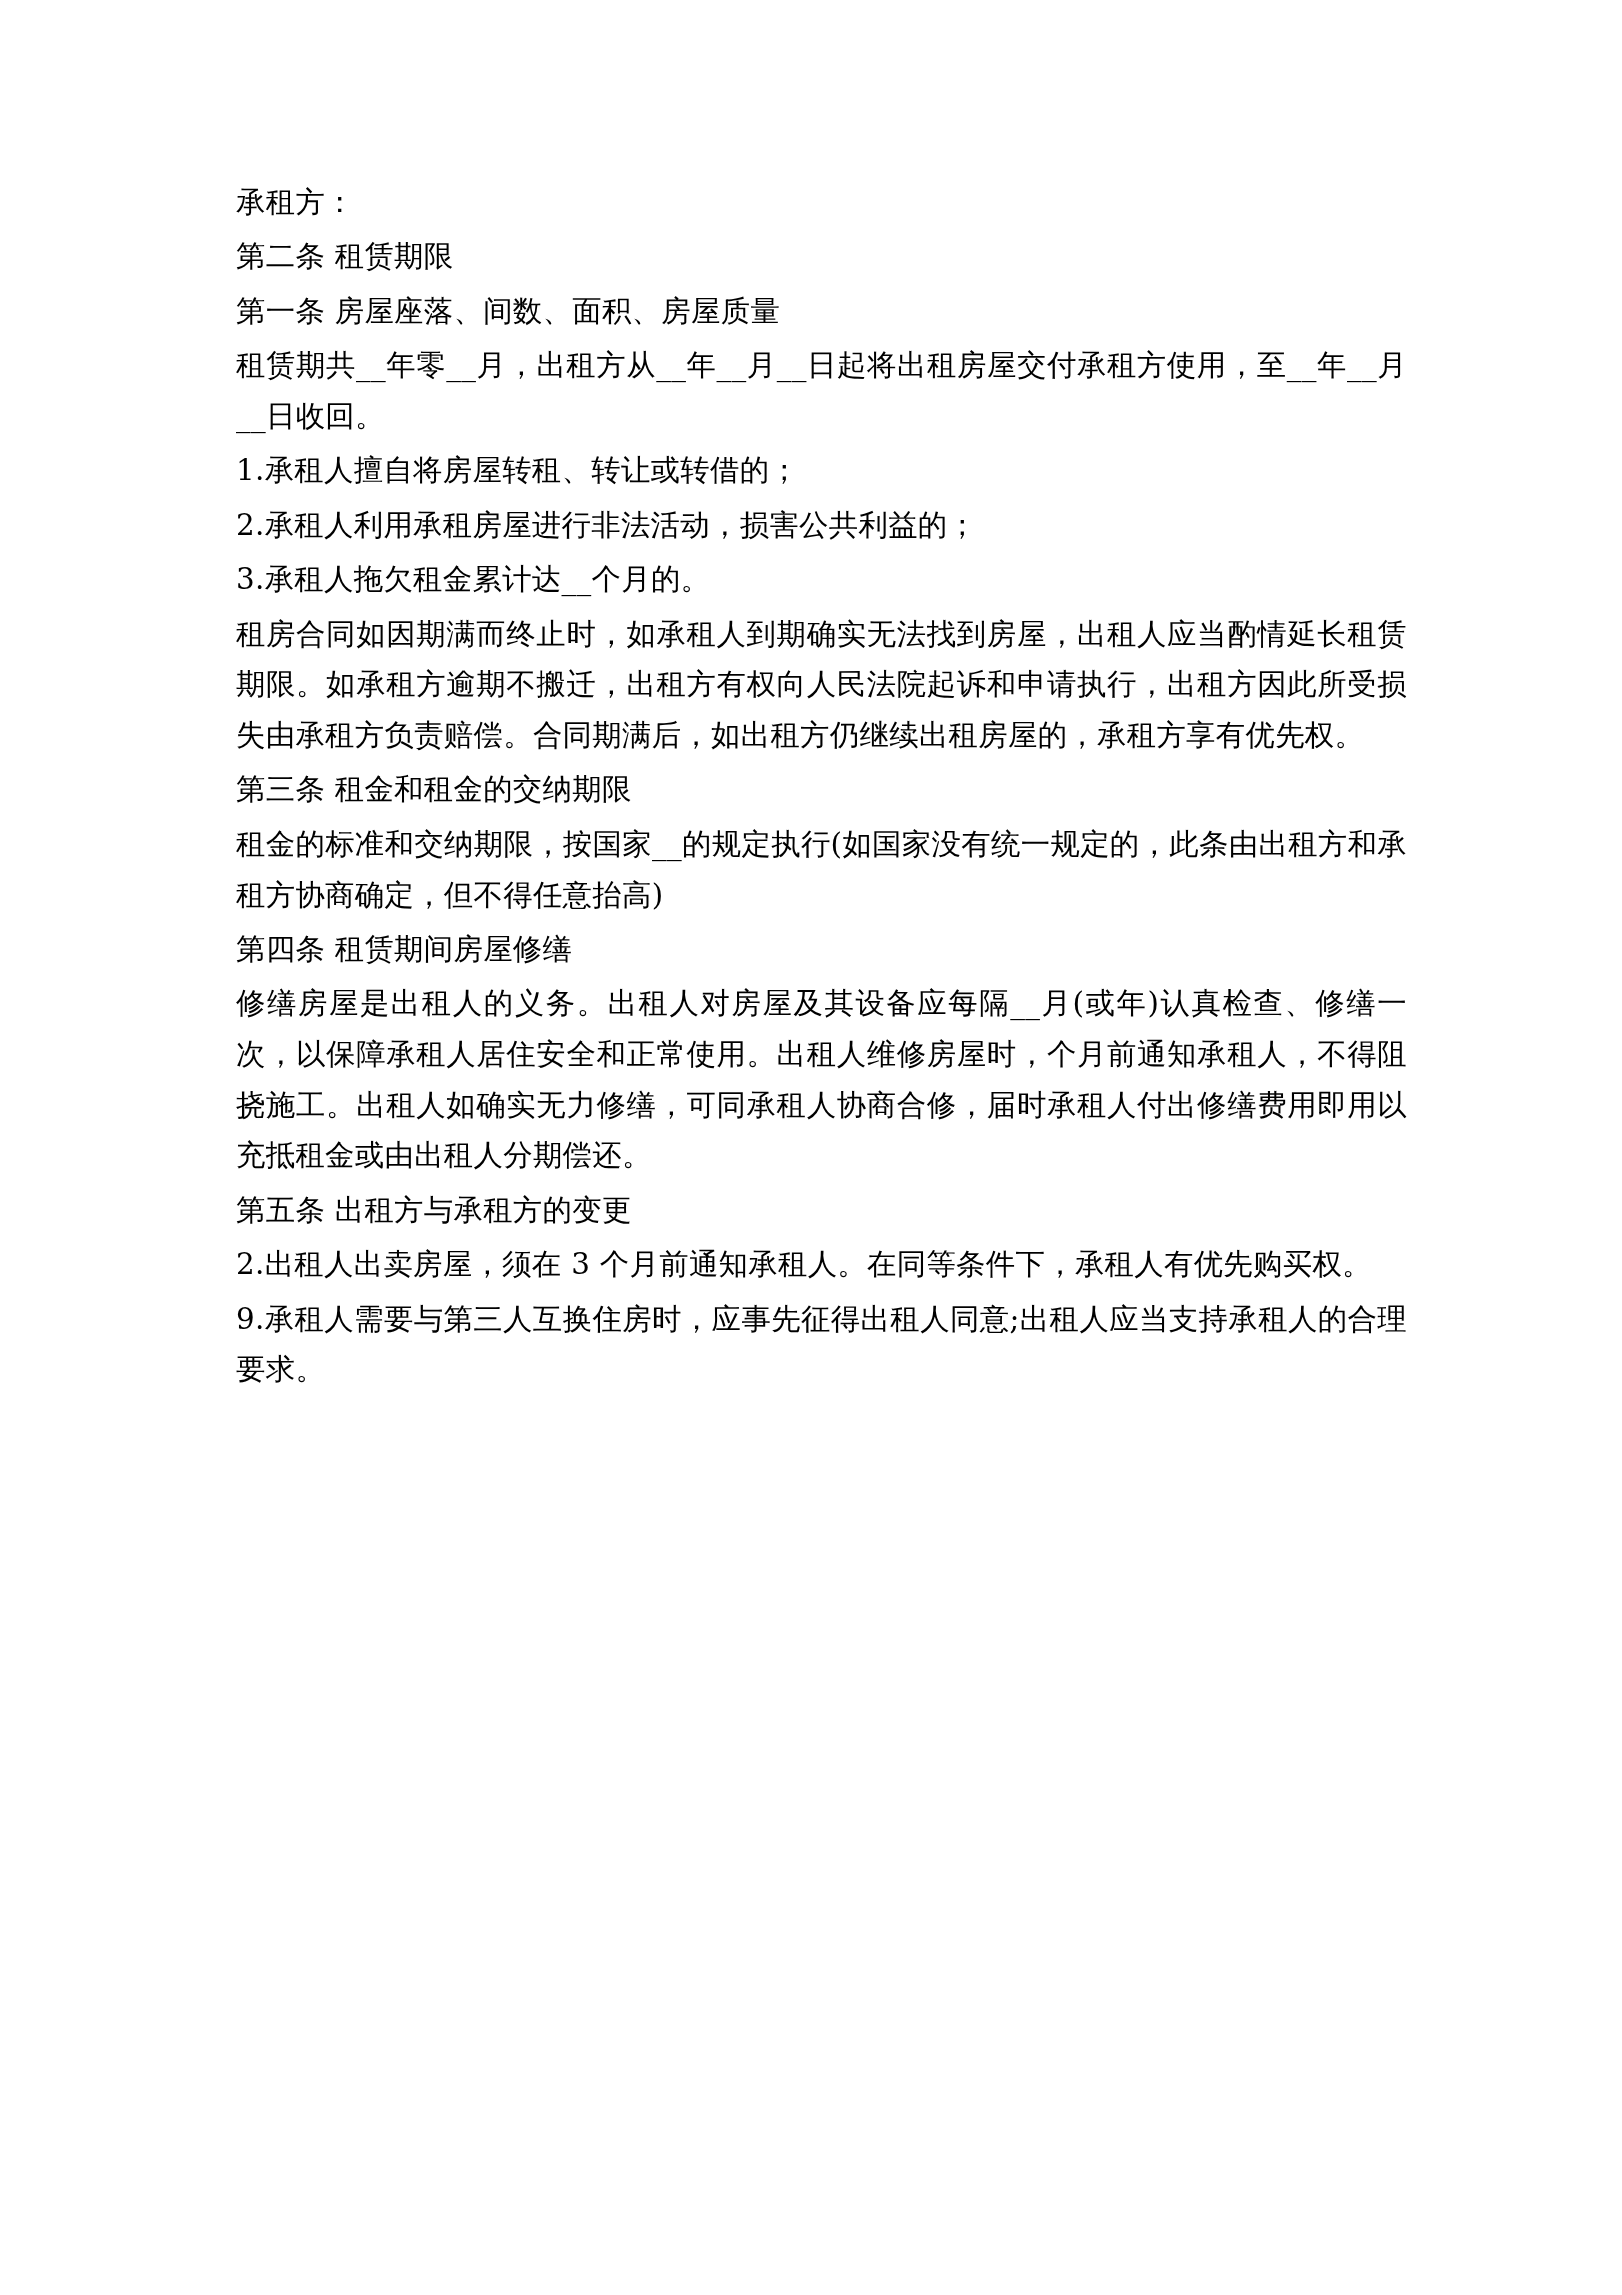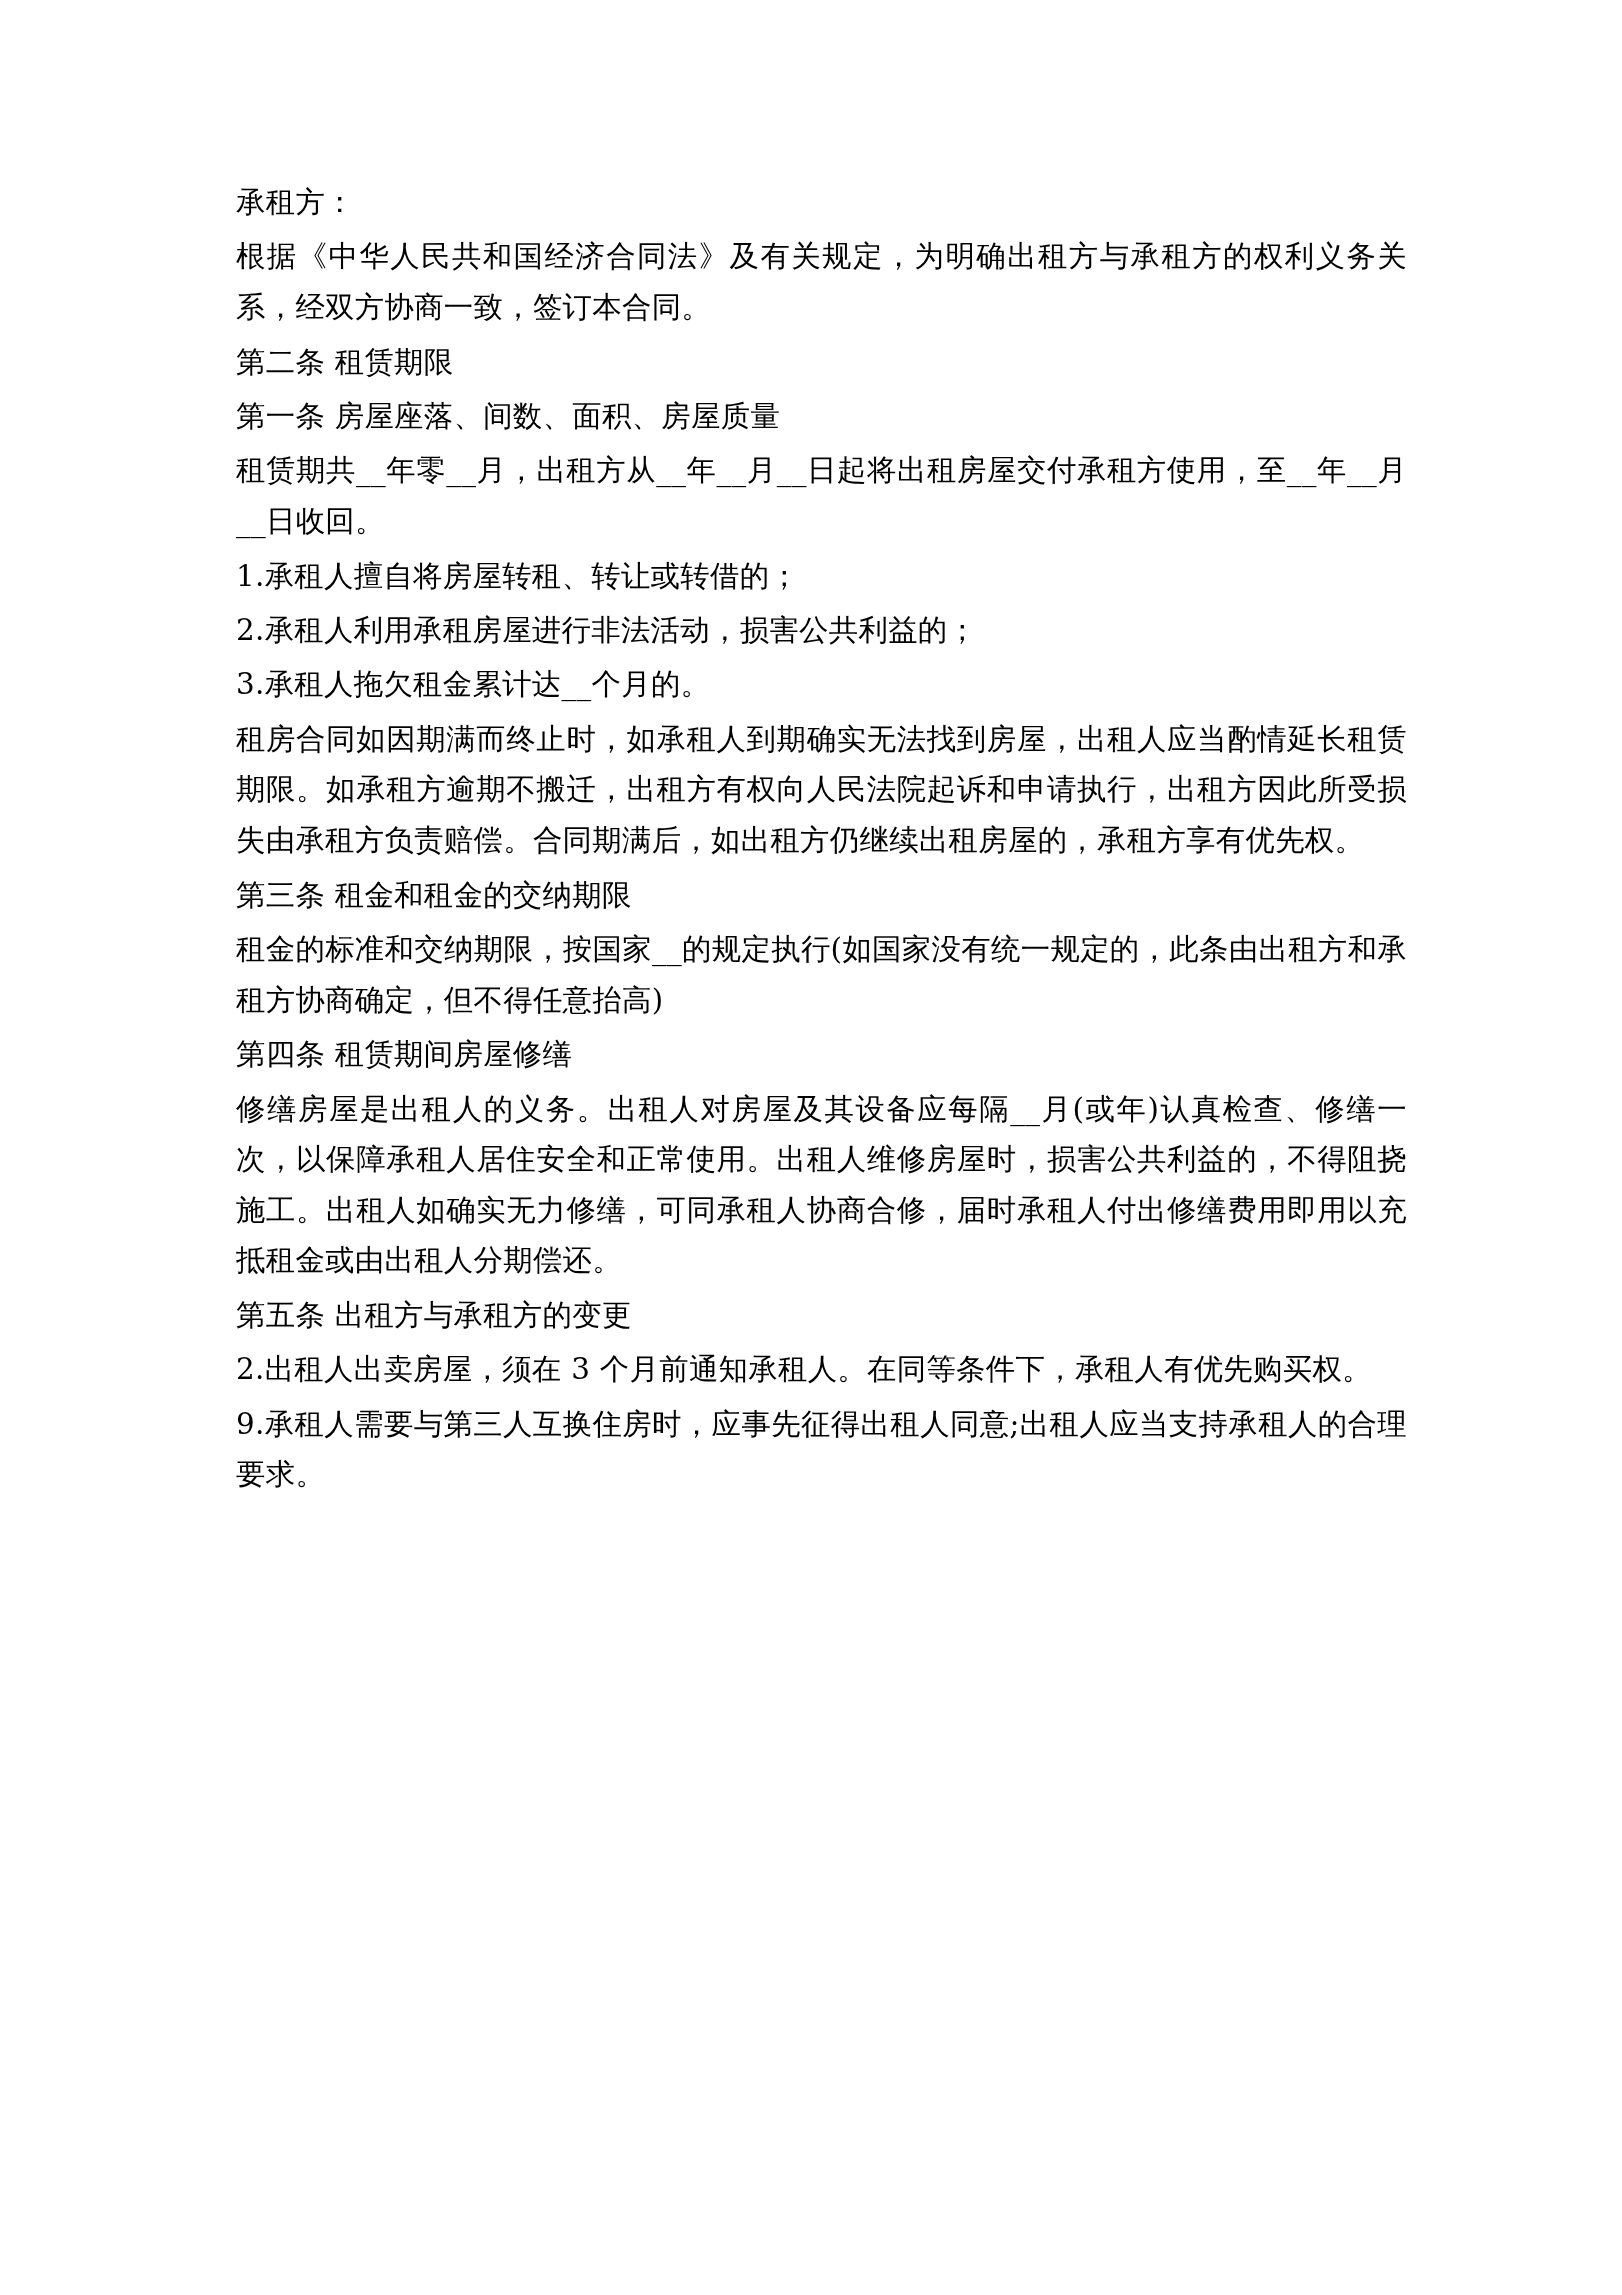--- a/index.html
+++ b/index.html
@@ -28,30 +28,29 @@
     margin: 0 0 3.9px 0;
     text-indent: 0;
   }
 </style>
 </head>
 <body>
 
 <div class="page">
   <div class="doc-body">
     <p class="para">承租方：</p>
-    <p class="para">根据《中华人民共和国经济合同法》及有关规定，为明确出租方与承租方的权利义务关系，经双方协商一致，签订本合同。</p>
     <p class="para">第二条 租赁期限</p>
     <p class="para">第一条 房屋座落、间数、面积、房屋质量</p>
     <p class="para">租赁期共__年零__月，出租方从__年__月__日起将出租房屋交付承租方使用，至__年__月__日收回。</p>
     <p class="para">1.承租人擅自将房屋转租、转让或转借的；</p>
     <p class="para">2.承租人利用承租房屋进行非法活动，损害公共利益的；</p>
     <p class="para">3.承租人拖欠租金累计达__个月的。</p>
     <p class="para">租房合同如因期满而终止时，如承租人到期确实无法找到房屋，出租人应当酌情延长租赁期限。如承租方逾期不搬迁，出租方有权向人民法院起诉和申请执行，出租方因此所受损失由承租方负责赔偿。合同期满后，如出租方仍继续出租房屋的，承租方享有优先权。</p>
     <p class="para">第三条 租金和租金的交纳期限</p>
     <p class="para">租金的标准和交纳期限，按国家__的规定执行(如国家没有统一规定的，此条由出租方和承租方协商确定，但不得任意抬高)</p>
     <p class="para">第四条 租赁期间房屋修缮</p>
-    <p class="para">修缮房屋是出租人的义务。出租人对房屋及其设备应每隔__月(或年)认真检查、修缮一次，以保障承租人居住安全和正常使用。出租人维修房屋时，损害公共利益的，不得阻挠施工。出租人如确实无力修缮，可同承租人协商合修，届时承租人付出修缮费用即用以充抵租金或由出租人分期偿还。</p>
+    <p class="para">修缮房屋是出租人的义务。出租人对房屋及其设备应每隔__月(或年)认真检查、修缮一次，以保障承租人居住安全和正常使用。出租人维修房屋时，个月前通知承租人，不得阻挠施工。出租人如确实无力修缮，可同承租人协商合修，届时承租人付出修缮费用即用以充抵租金或由出租人分期偿还。</p>
     <p class="para">第五条 出租方与承租方的变更</p>
     <p class="para">2.出租人出卖房屋，须在 3 个月前通知承租人。在同等条件下，承租人有优先购买权。</p>
     <p class="para">9.承租人需要与第三人互换住房时，应事先征得出租人同意;出租人应当支持承租人的合理要求。</p>
   </div>
 </div>
 
 
 </body></html>

